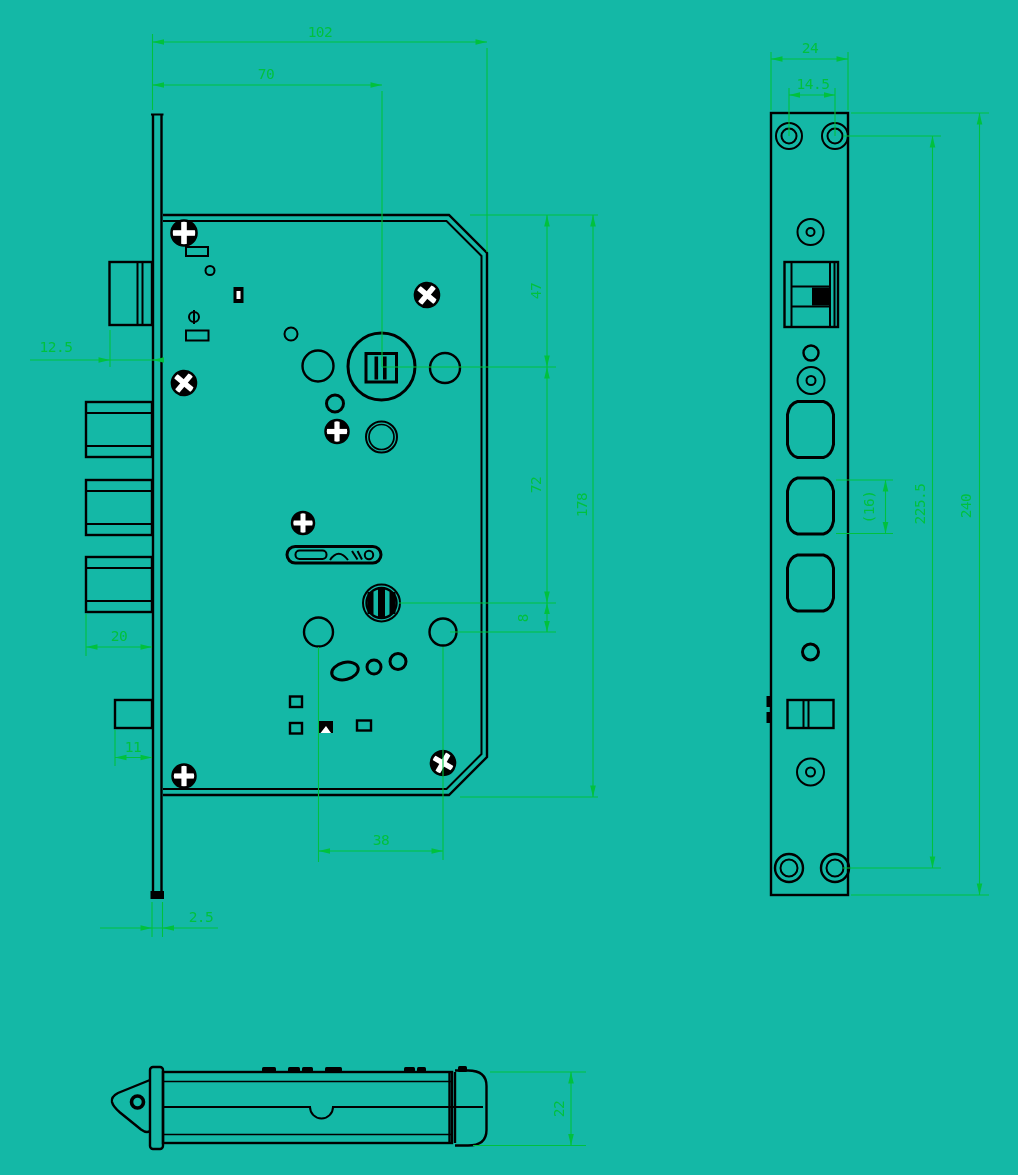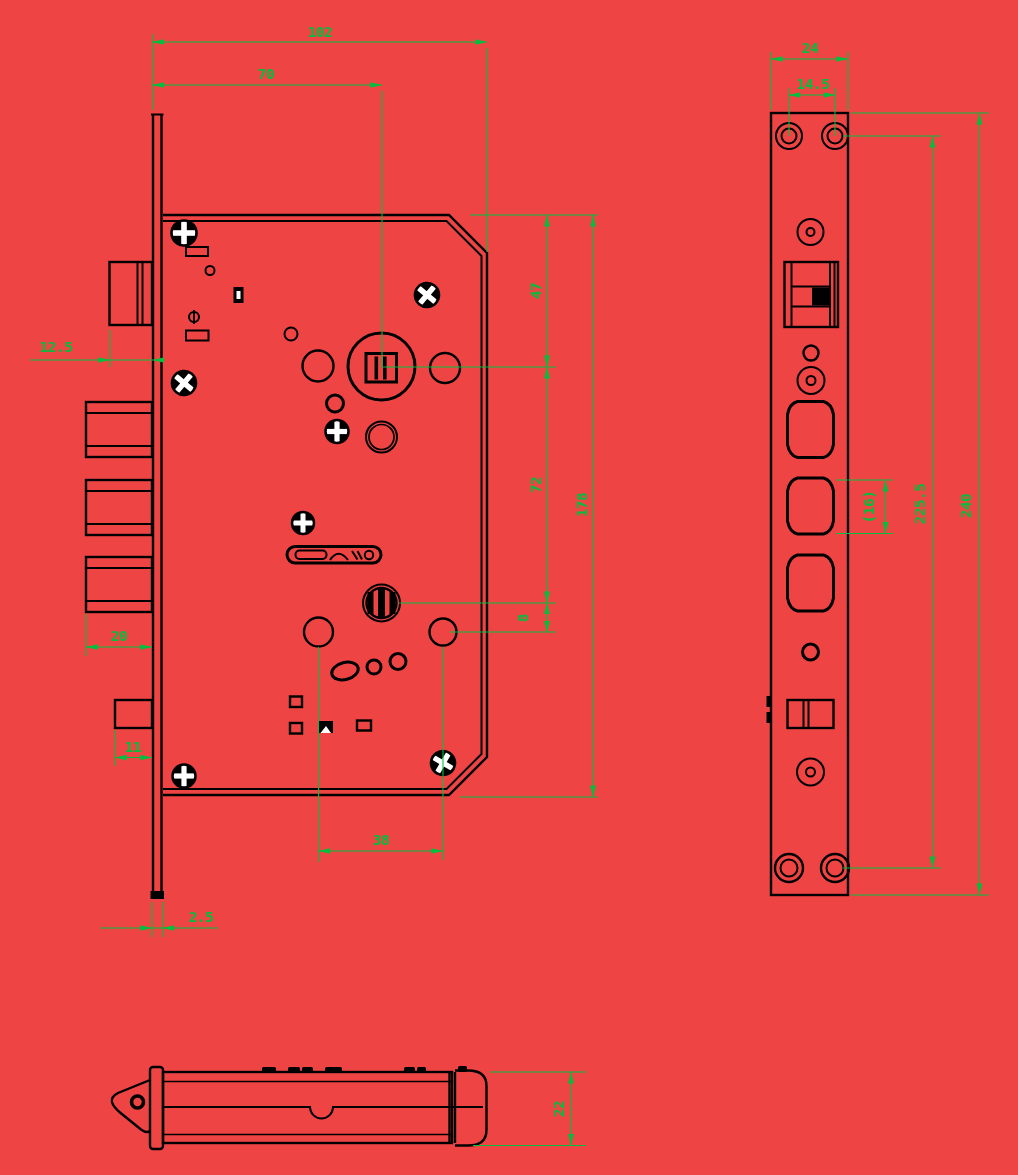--- a/index.html
+++ b/index.html
@@ -1,16 +1,16 @@
 <!DOCTYPE html>
 <html style="--dim: #00c13e;"><head>
 <meta charset="utf-8">
 <style>
   html,body{margin:0;padding:0;background:#ffffff;}
-  .page{width:1018px;height:1175px;background:#ef4444;position:relative;font-family:"DejaVu Sans Mono",monospace;font-weight:bold;}
+  .page{width:1018px;height:1175px;background:#14b8a6;position:relative;font-family:"DejaVu Sans Mono",monospace;}
   
   .ln{fill:none;stroke:#000;stroke-width:2.4;stroke-linejoin:miter;stroke-linecap:butt;}
   .ln2{fill:none;stroke:#000;stroke-width:2;}
   .ln3{fill:none;stroke:#000;stroke-width:3;}
   .thin{fill:none;stroke:#000;stroke-width:1.7;}
   .fl{fill:#000;stroke:none;}
   
   .g{fill:none;stroke:var(--dim,#00c13e);stroke-width:1.1;}
   .ga{fill:var(--dim,#00c13e);stroke:none;}
   text.gt{fill:var(--dim,#00c13e);font-family:"DejaVu Sans Mono",monospace;font-size:14.5px;text-anchor:middle;letter-spacing:-0.5px;}

